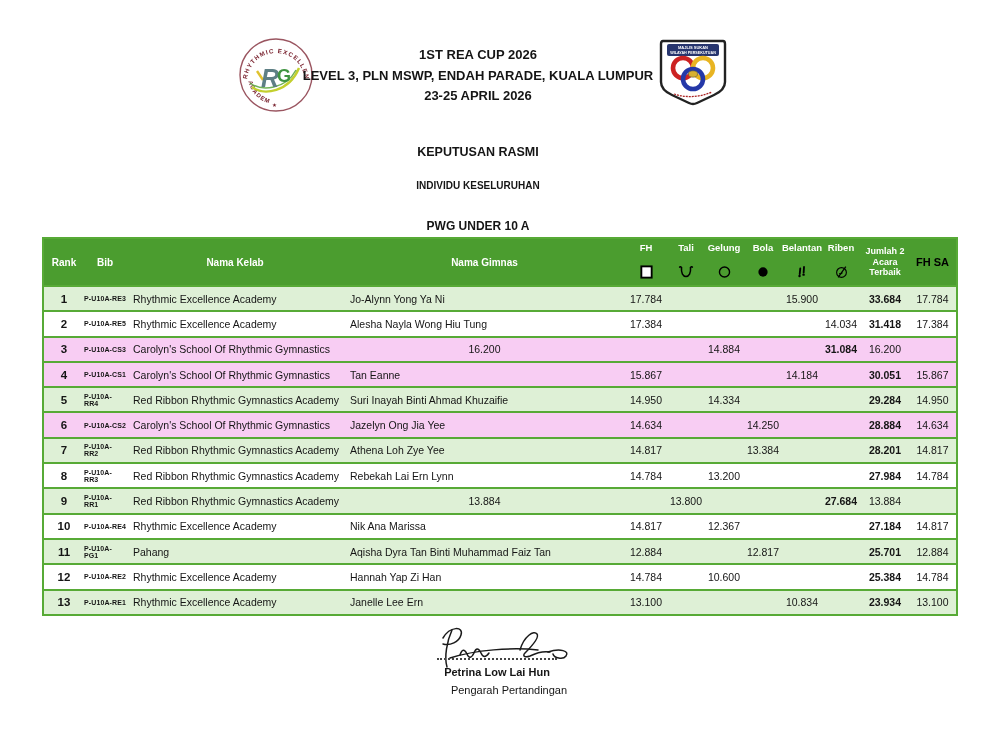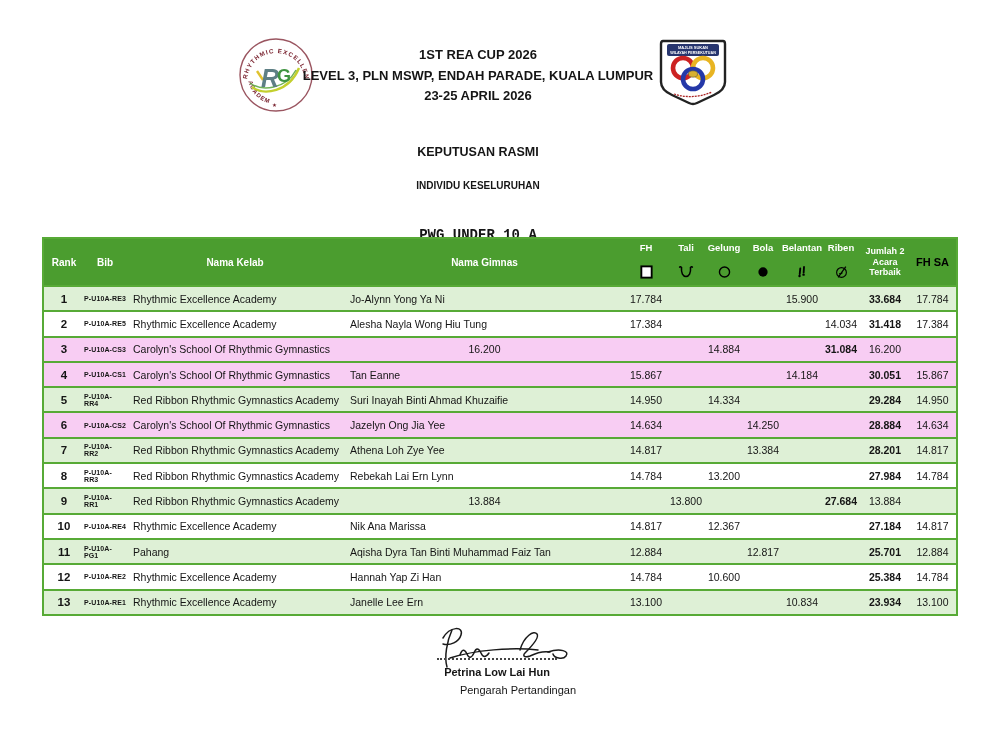--- a/index.html
+++ b/index.html
@@ -5,21 +5,21 @@
   html,body{margin:0;padding:0;background:#fff;}
   .page{position:relative;width:1000px;height:742px;background:#fff;overflow:hidden;
         font-family:"Liberation Sans", sans-serif;color:#111;}
 
   
   .title-block{position:absolute;left:0;top:45px;width:956px;text-align:center;
                font-weight:bold;font-size:13px;line-height:20.5px;color:#151515;}
   .sec-title{position:absolute;left:0;width:956px;text-align:center;font-weight:bold;color:#151515;}
   #h-rasmi{top:145px;font-size:12.5px;}
   #h-individu{top:180px;font-size:10px;}
-  #h-pwg{top:227px;font-size:14px;font-family:Liberation Mono, monospace;}
+  #h-pwg{top:219px;font-size:12px;}
 
   
   .logo-left{position:absolute;left:236px;top:35px;width:80px;height:80px;}
   .logo-right{position:absolute;left:656px;top:37px;width:74px;height:72px;}
 
   
   .rtable{position:absolute;left:42px;top:237px;width:916px;border:2px solid #57aa36;box-sizing:border-box;}
   .thead{display:grid;grid-template-columns:40px 42px 218px 281px 42px 38px 38px 40px 38px 40px 48px 47px;
          height:46px;background:#4b9d2f;color:#fff;}
   .hc{display:flex;align-items:center;justify-content:center;font-size:10px;font-weight:bold;}
@@ -39,21 +39,21 @@
   .c.bib{font-size:7px;font-weight:bold;letter-spacing:0.1px;}
   .c.club{padding-left:7px;}
   .c.gym{padding-left:6px;}
   .c.total{font-weight:bold;}
 
   
   .sig-svg{position:absolute;left:420px;top:622px;width:150px;height:46px;}
   .sig-dots{position:absolute;left:437px;top:658px;width:120px;height:0;border-bottom:2px dotted #444;}
   .sig-name{position:absolute;left:377px;top:666px;width:240px;text-align:center;
             font-weight:bold;font-size:11px;color:#151515;}
-  .sig-title{position:absolute;left:398px;top:684px;width:240px;text-align:center;
+  .sig-title{position:absolute;left:389px;top:684px;width:240px;text-align:center;
              font-size:11px;color:#151515;}
 </style>
 </head>
 <body>
 
 <div class="page">
 
   <svg class="logo-left" viewBox="0 0 80 80">
     <defs>
       <path id="arcTop" d="M11 47 A29 29 0 1 1 69 47" fill="none"></path>

